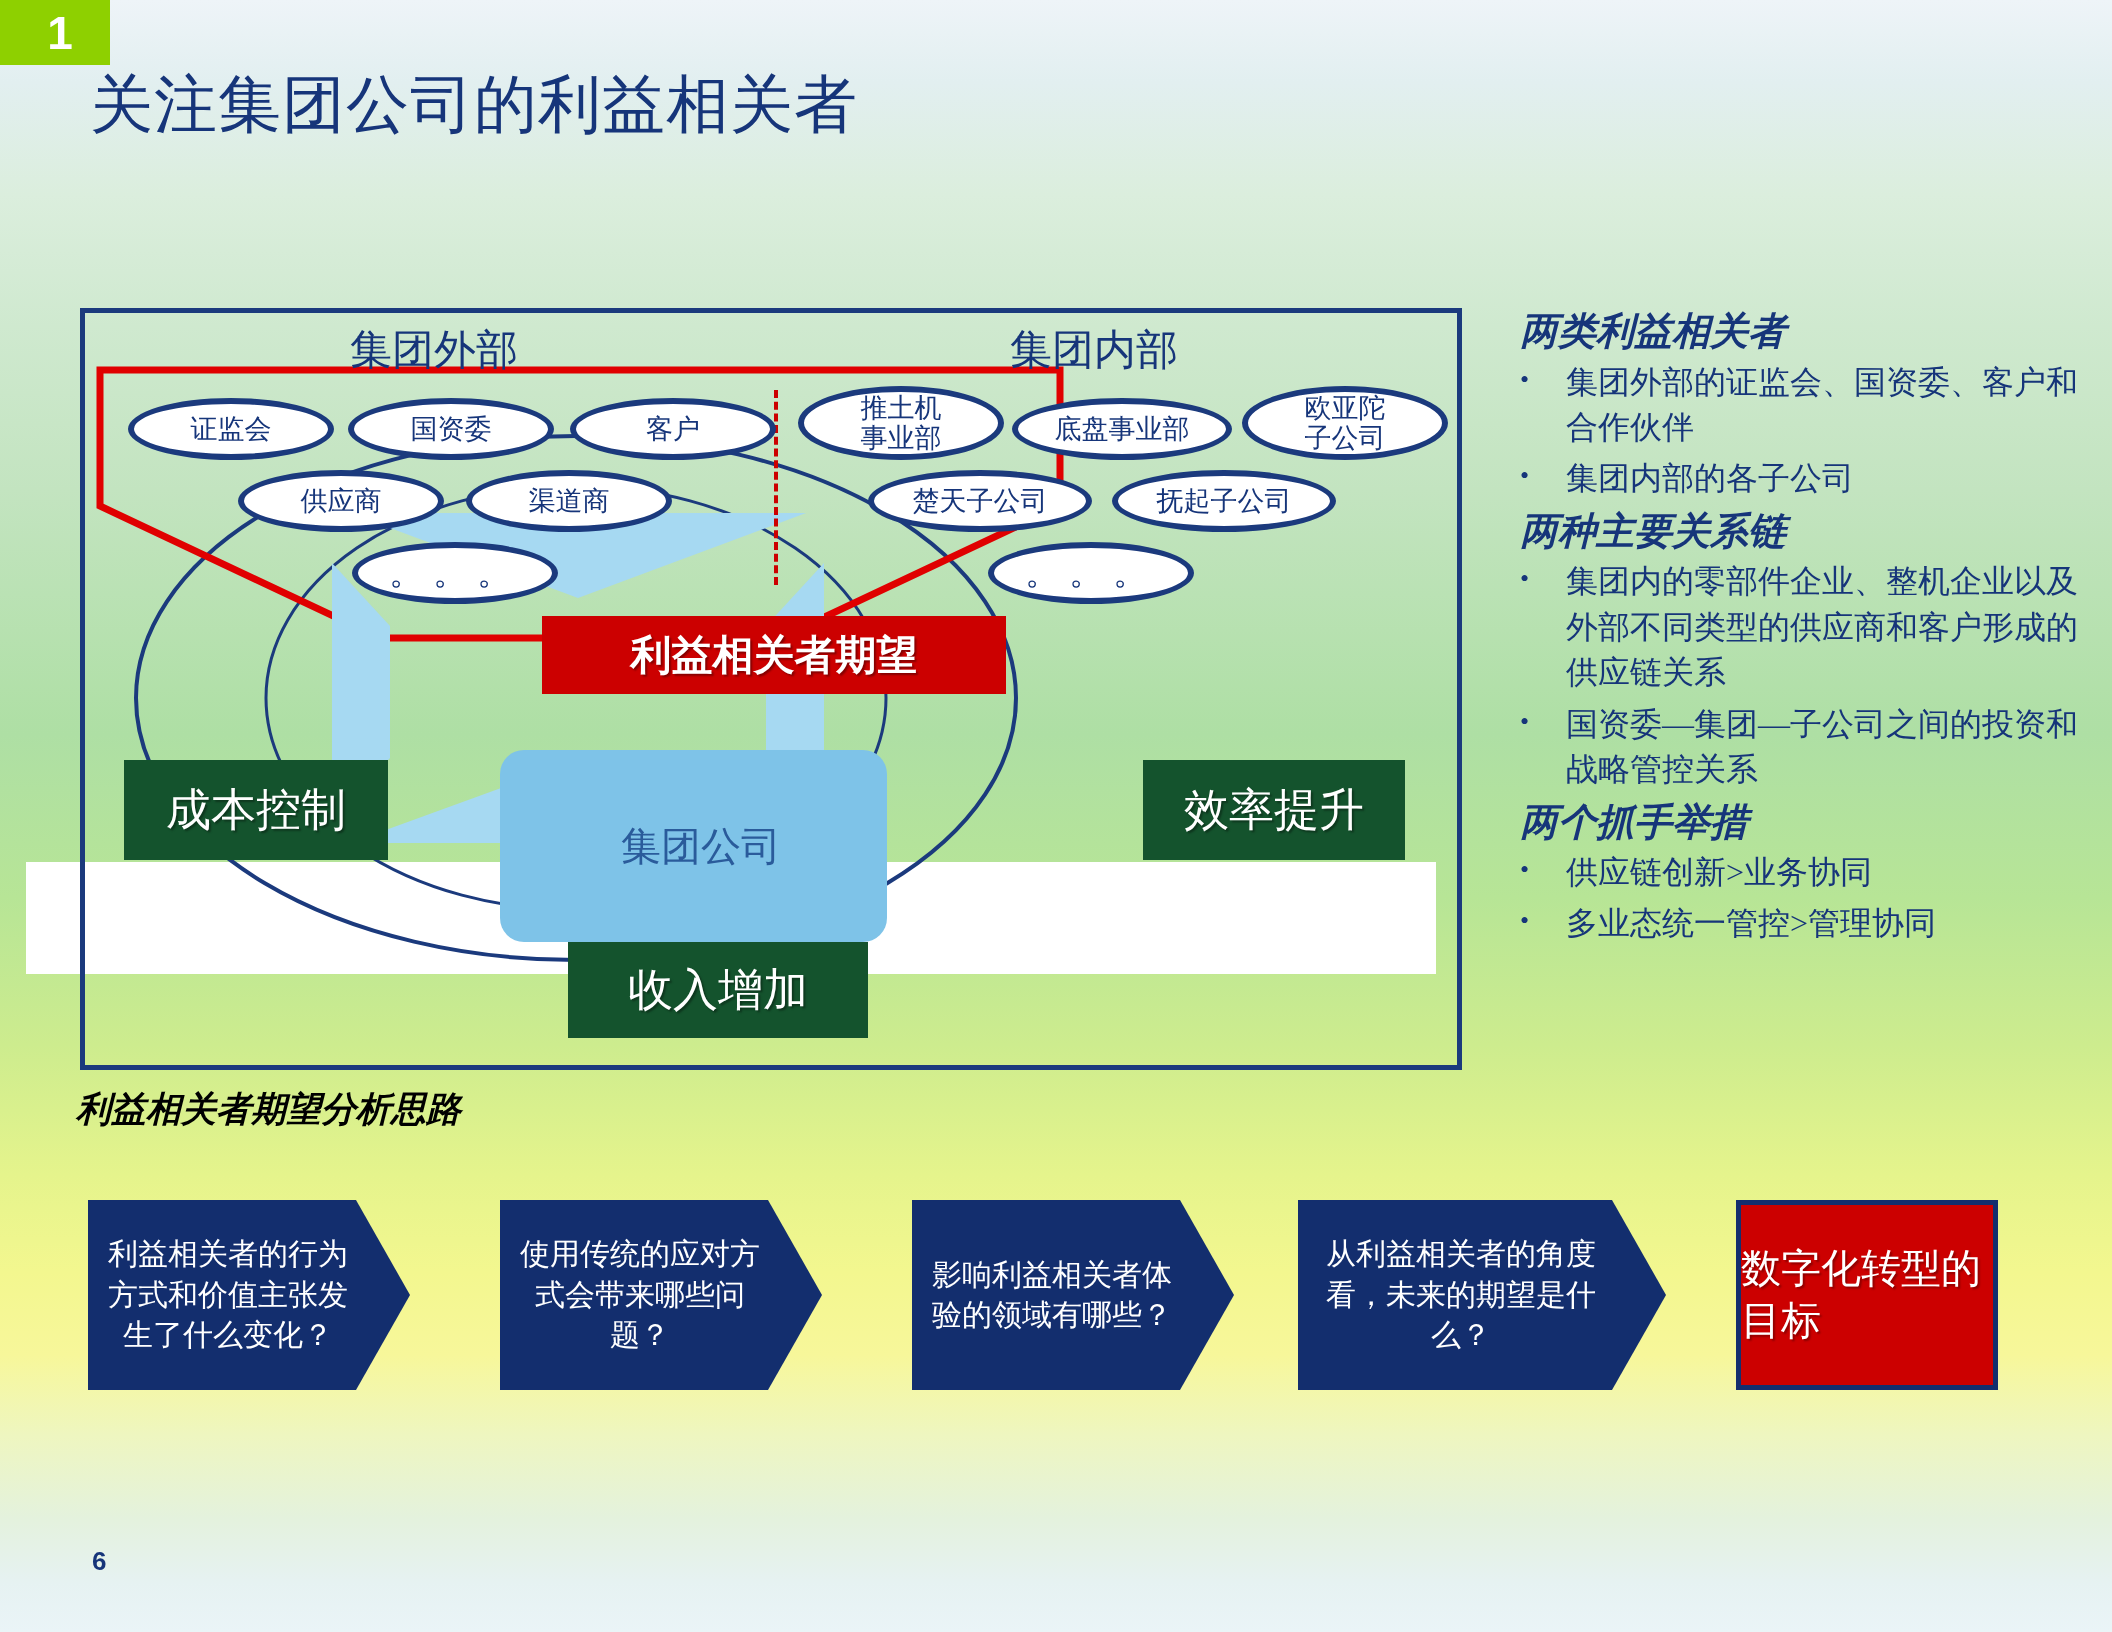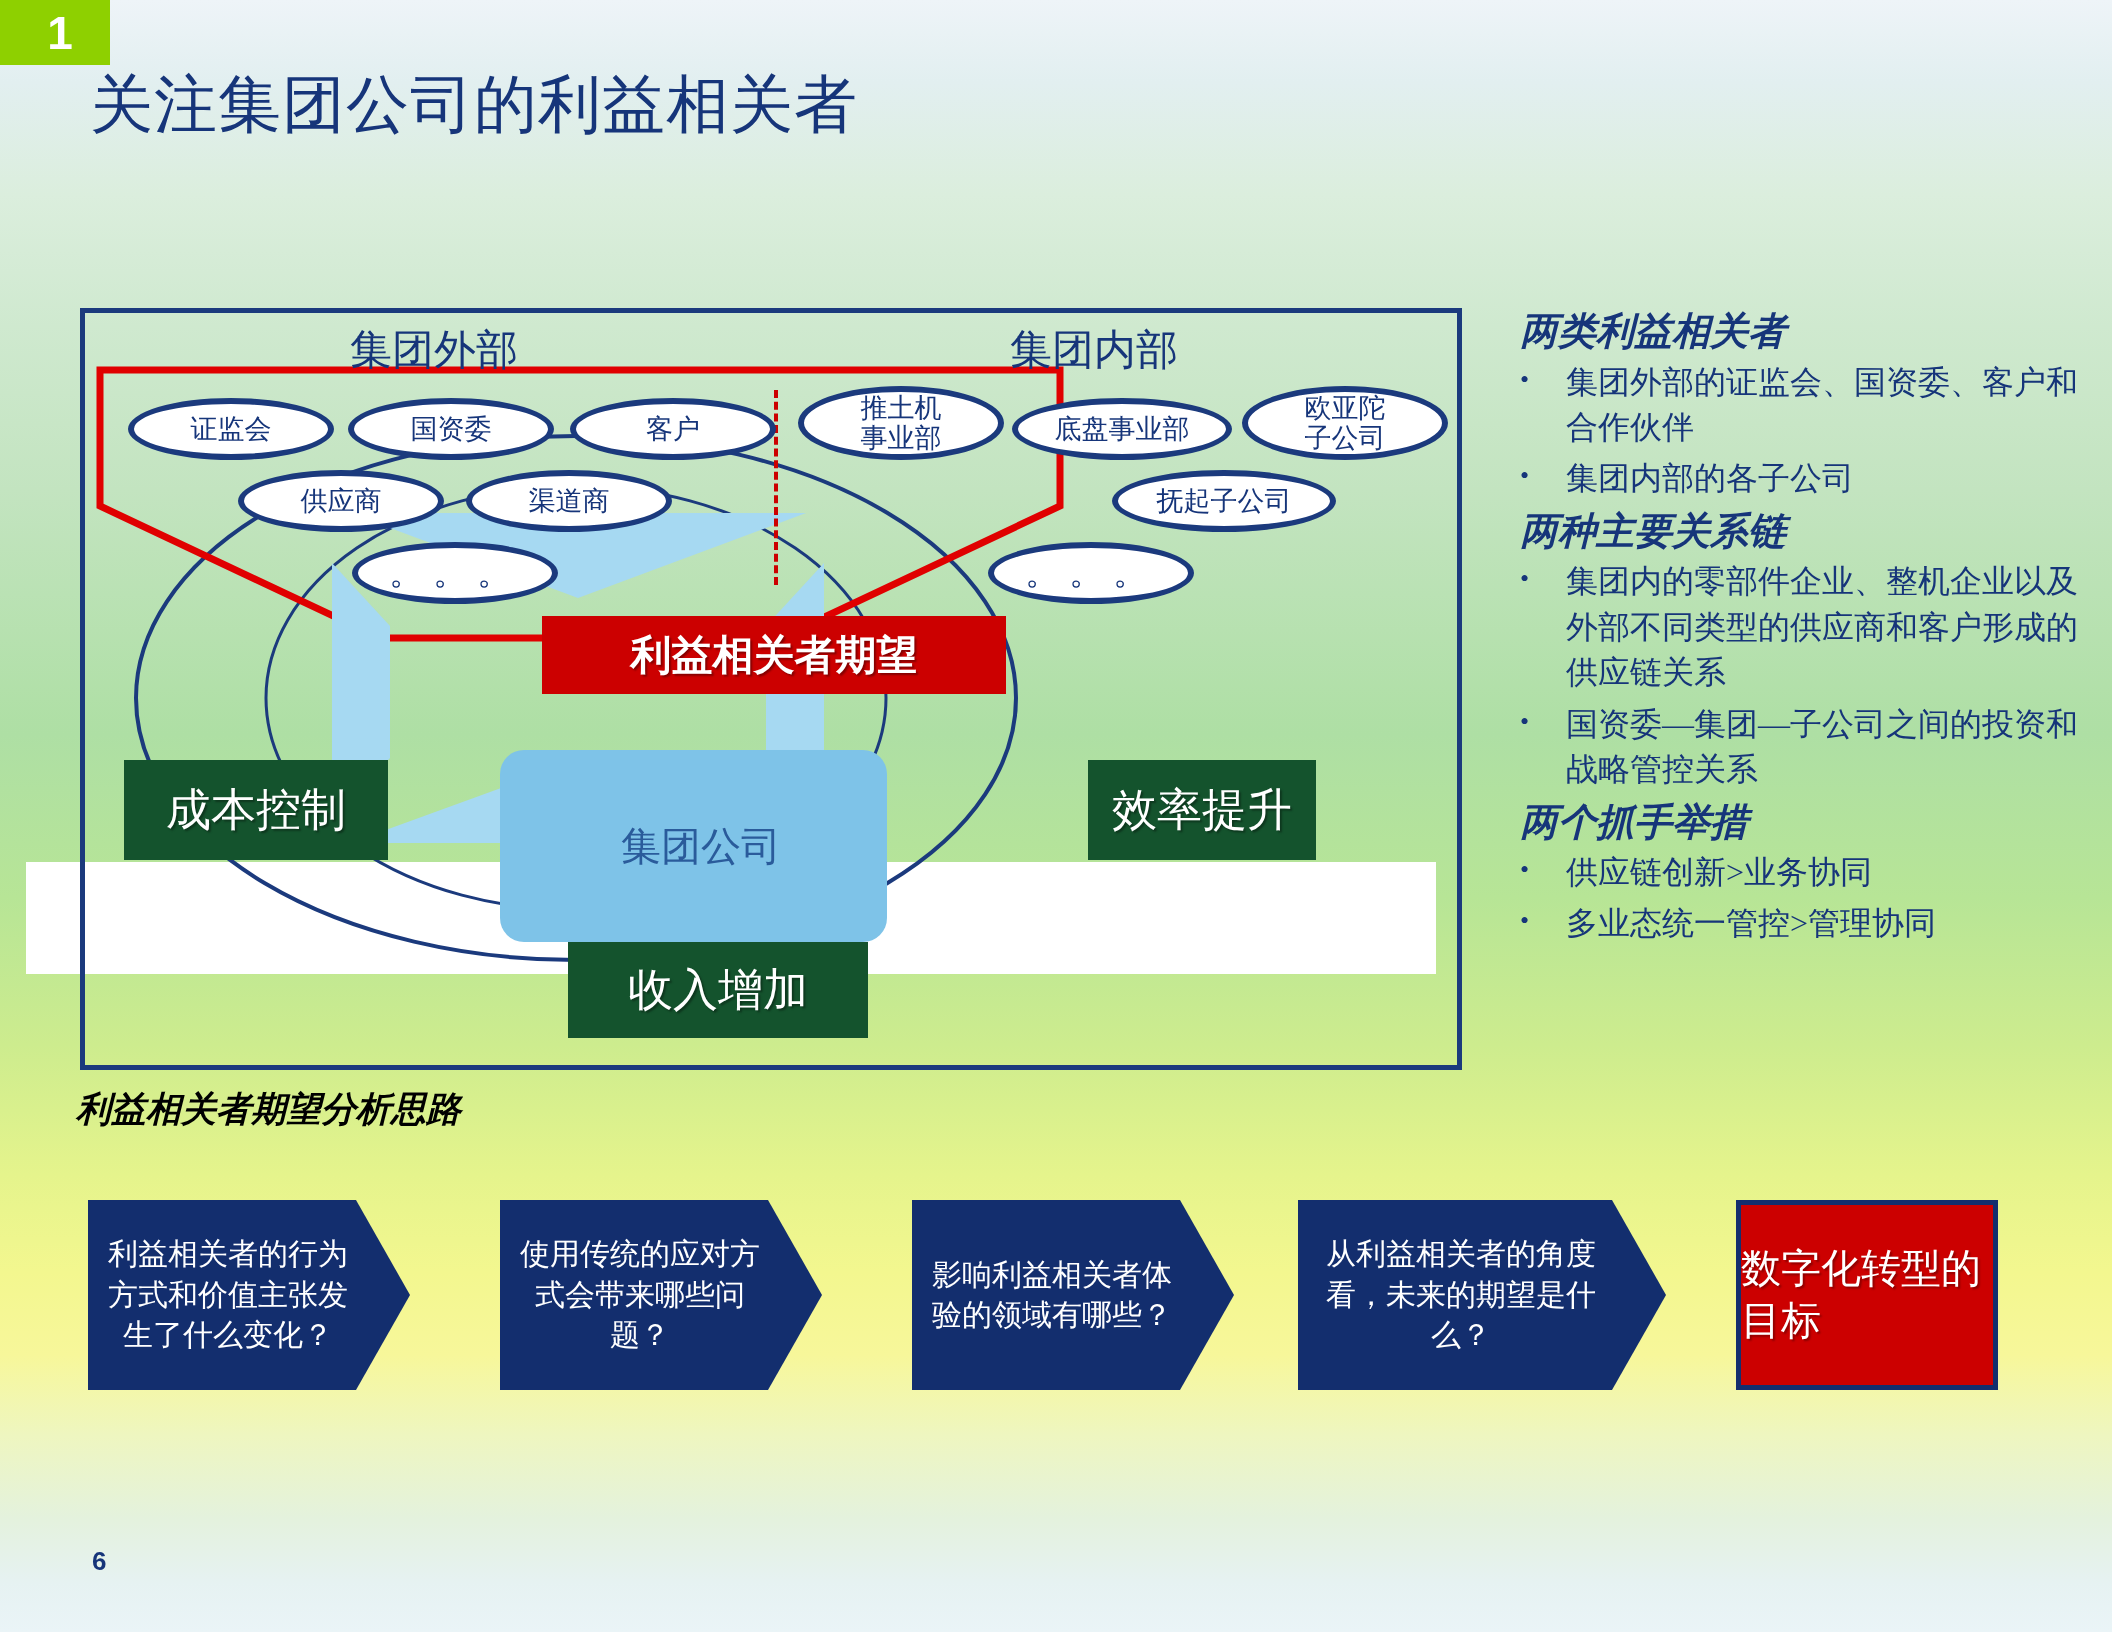--- a/index.html
+++ b/index.html
@@ -211,29 +211,30 @@
   <div class="ellipse" style="left:570px;  top:398px; width:206px; height:62px;">客户</div>
   <div class="ellipse" style="left:238px;  top:470px; width:206px; height:62px;">供应商</div>
   <div class="ellipse" style="left:466px;  top:470px; width:206px; height:62px;">渠道商</div>
   <div class="ellipse dots" style="left:352px;  top:542px; width:206px; height:62px;">。。。</div>
 
   <div class="ellipse" style="left:798px;  top:386px; width:206px; height:74px; white-space:pre-line;">推土机
 事业部</div>
   <div class="ellipse" style="left:1012px; top:398px; width:220px; height:62px;">底盘事业部</div>
   <div class="ellipse" style="left:1242px; top:386px; width:206px; height:74px; white-space:pre-line;">欧亚陀
 子公司</div>
+  <div class="ellipse" style="left:868px;  top:470px; width:224px; height:62px;">楚天子公司</div>
   <div class="ellipse" style="left:1112px; top:470px; width:224px; height:62px;">抚起子公司</div>
   <div class="ellipse dots" style="left:988px;  top:542px; width:206px; height:62px;">。。。</div>
 
   <div class="redbox" style="left:542px; top:616px; width:464px; height:78px;">利益相关者期望</div>
 
   <div class="center-box" style="left:500px; top:750px; width:372px; height:192px;">集团公司</div>
 
   <div class="navybox" style="left:124px; top:760px; width:264px; height:100px;">成本控制</div>
-  <div class="navybox" style="left:1088px; top:760px; width:228px; height:100px;">效率提升</div>
+  <div class="navybox" style="left:1143px; top:760px; width:262px; height:100px;">效率提升</div>
   <div class="navybox" style="left:568px; top:942px; width:300px; height:96px;">收入增加</div>
 
   <div class="notes">
 
     <div class="note-head">两类利益相关者</div>
     <div class="note-item">
       <span class="note-bullet">•</span>
       <span class="note-text">集团外部的证监会、国资委、客户和合作伙伴</span>
     </div>
     <div class="note-item">

